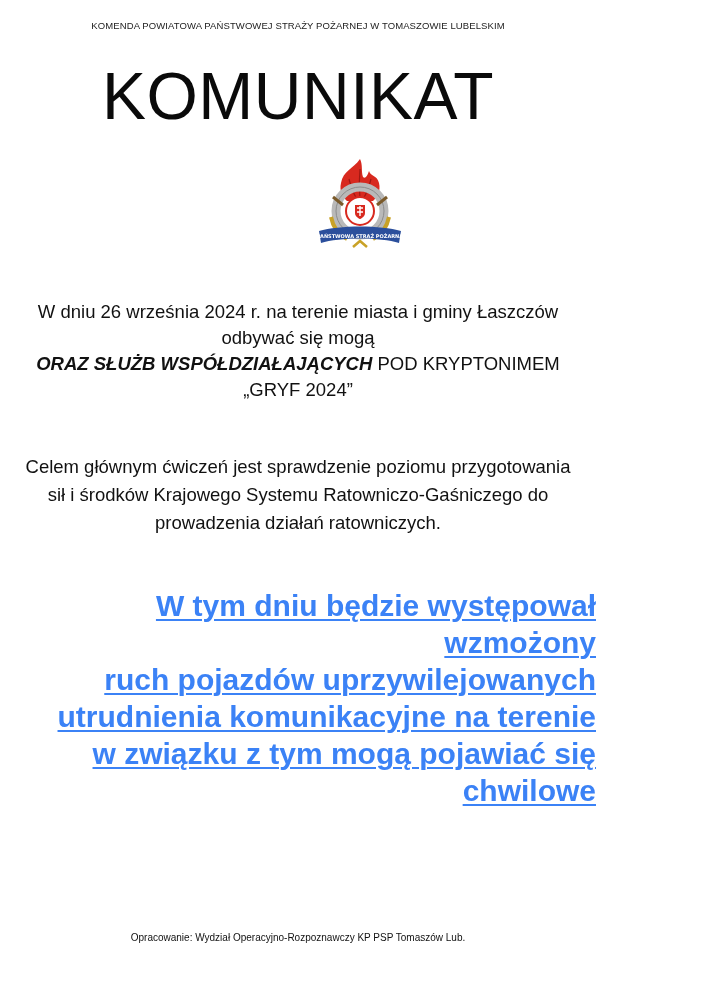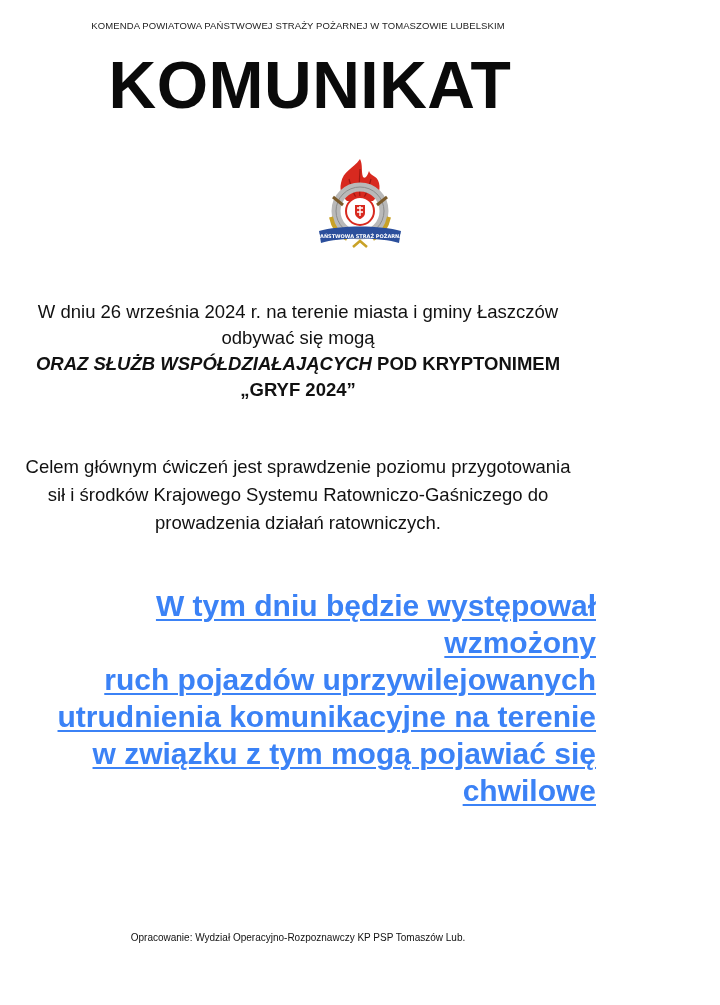--- a/index.html
+++ b/index.html
@@ -1,23 +1,23 @@
 <!DOCTYPE html>
 <html><head>
 <meta charset="utf-8">
 <style>
   html, body { margin: 0; padding: 0; background: #ffffff; }
   body { width: 720px; height: 1005px; position: relative; overflow: hidden;
          font-family: "Liberation Sans", "DejaVu Sans", sans-serif; color: #111; }
   .center { position: absolute; left: 0; width: 596px; text-align: center; }
   .header { top: 20px; font-size: 9.5px; letter-spacing: 0.1px; color: #222; }
-  .title { top: 45px; font-size: 66px; line-height: 80px; font-weight: 700; letter-spacing: 0.5px; color: #0a0a0a; padding-left: 12px; }
+  .title { top: 56px; font-size: 66px; line-height: 80px; font-weight: 400; letter-spacing: 0.5px; color: #0a0a0a; }
   .emblem { position: absolute; left: 313px; top: 157px; width: 94px; height: 96px; }
   .intro { top: 299px; font-size: 18.5px; line-height: 26px; }
-  .intro .b { font-weight: 700; }
+  .intro .b { font-weight: 400; }
   .intro .bi { font-weight: 700; font-style: italic; }
   .purpose { top: 453px; font-size: 18.5px; line-height: 28px; }
   .warning { top: 587px; font-size: 30px; line-height: 37px; font-weight: 700; color: #3b82f6; text-align: right; }
   .warning span { text-decoration: underline; text-underline-offset: 3px; text-decoration-thickness: 2px; }
   .footer { top: 932px; font-size: 10px; color: #111; }
 </style>
 </head>
 <body>
 
 <div class="center header">KOMENDA POWIATOWA PAŃSTWOWEJ STRAŻY POŻARNEJ W TOMASZOWIE LUBELSKIM</div>

